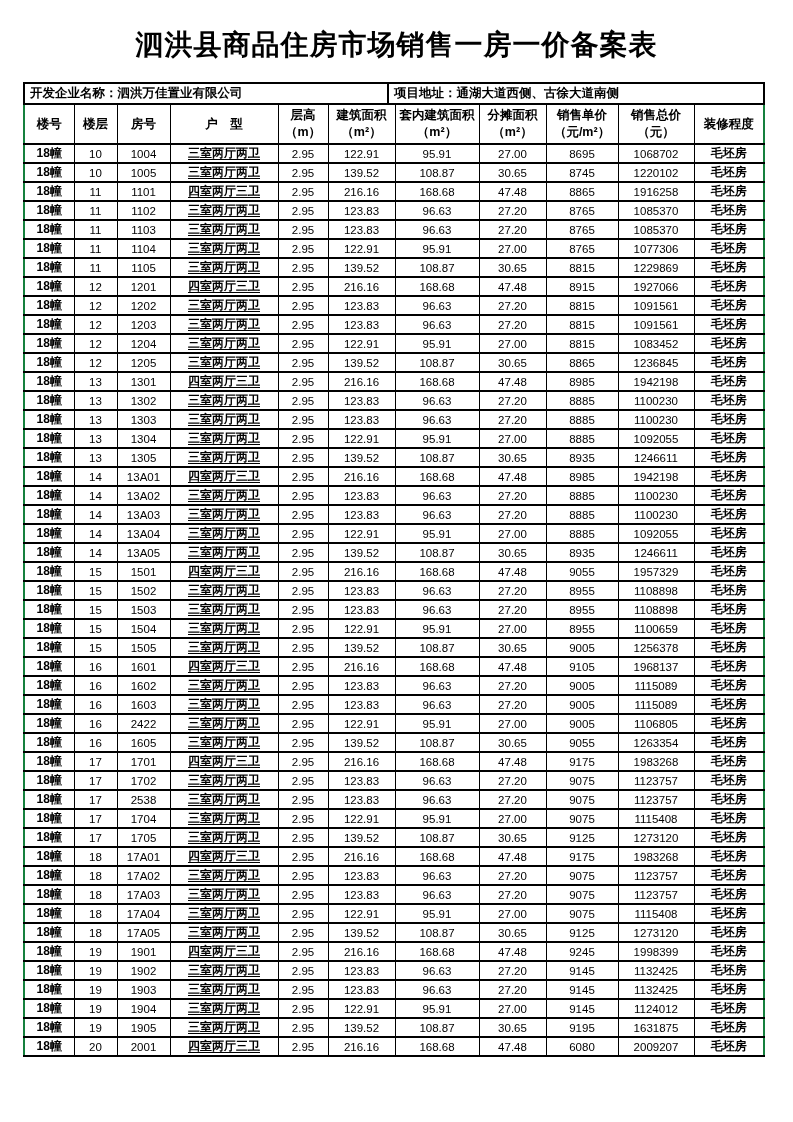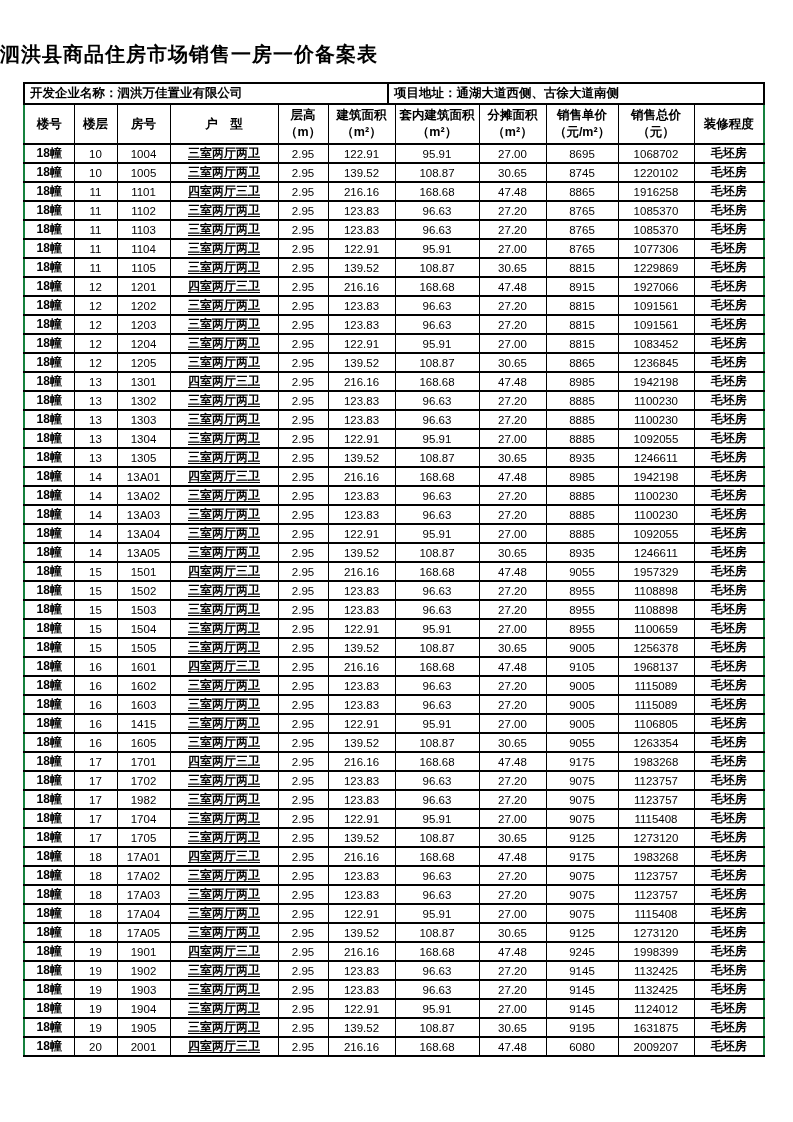--- a/index.html
+++ b/index.html
@@ -5,24 +5,24 @@
   * { box-sizing: border-box; margin: 0; padding: 0; }
   html, body { background: #ffffff; }
   body {
     width: 793px; height: 1122px;
     position: relative;
     font-family: "Liberation Sans", sans-serif;
     color: #000;
   }
   .page-title {
     position: absolute;
-    top: 41px; left: 0; width: 100%;
-    text-align: left;
+    top: 26px; left: 0; width: 100%;
+    text-align: center;
     font-family: "DejaVu Serif", "Liberation Serif", serif;
-    font-size: 20px;
+    font-size: 28px;
     font-weight: bold;
     letter-spacing: 1px;
   }
   .sheet { position: absolute; top: 82px; left: 23px; width: 720px; }
   table { border-collapse: collapse; width: 100%; table-layout: fixed; }
 
   .info-table td {
     border: 2px solid #000;
     height: 19px;
     padding: 1px 5px;
@@ -564,21 +564,21 @@
     <td>96.63</td>
     <td>27.20</td>
     <td>9005</td>
     <td>1115089</td>
     <td class="cjk">毛坯房</td>
   </tr>
 
   <tr>
     <td class="cjk">18幢</td>
     <td>16</td>
-    <td>1415</td>
+    <td>2422</td>
     <td class="cjk huxing">三室两厅两卫</td>
     <td>2.95</td>
     <td>122.91</td>
     <td>95.91</td>
     <td>27.00</td>
     <td>9005</td>
     <td>1106805</td>
     <td class="cjk">毛坯房</td>
   </tr>
 
@@ -620,21 +620,21 @@
     <td>96.63</td>
     <td>27.20</td>
     <td>9075</td>
     <td>1123757</td>
     <td class="cjk">毛坯房</td>
   </tr>
 
   <tr>
     <td class="cjk">18幢</td>
     <td>17</td>
-    <td>1982</td>
+    <td>2538</td>
     <td class="cjk huxing">三室两厅两卫</td>
     <td>2.95</td>
     <td>123.83</td>
     <td>96.63</td>
     <td>27.20</td>
     <td>9075</td>
     <td>1123757</td>
     <td class="cjk">毛坯房</td>
   </tr>
 

